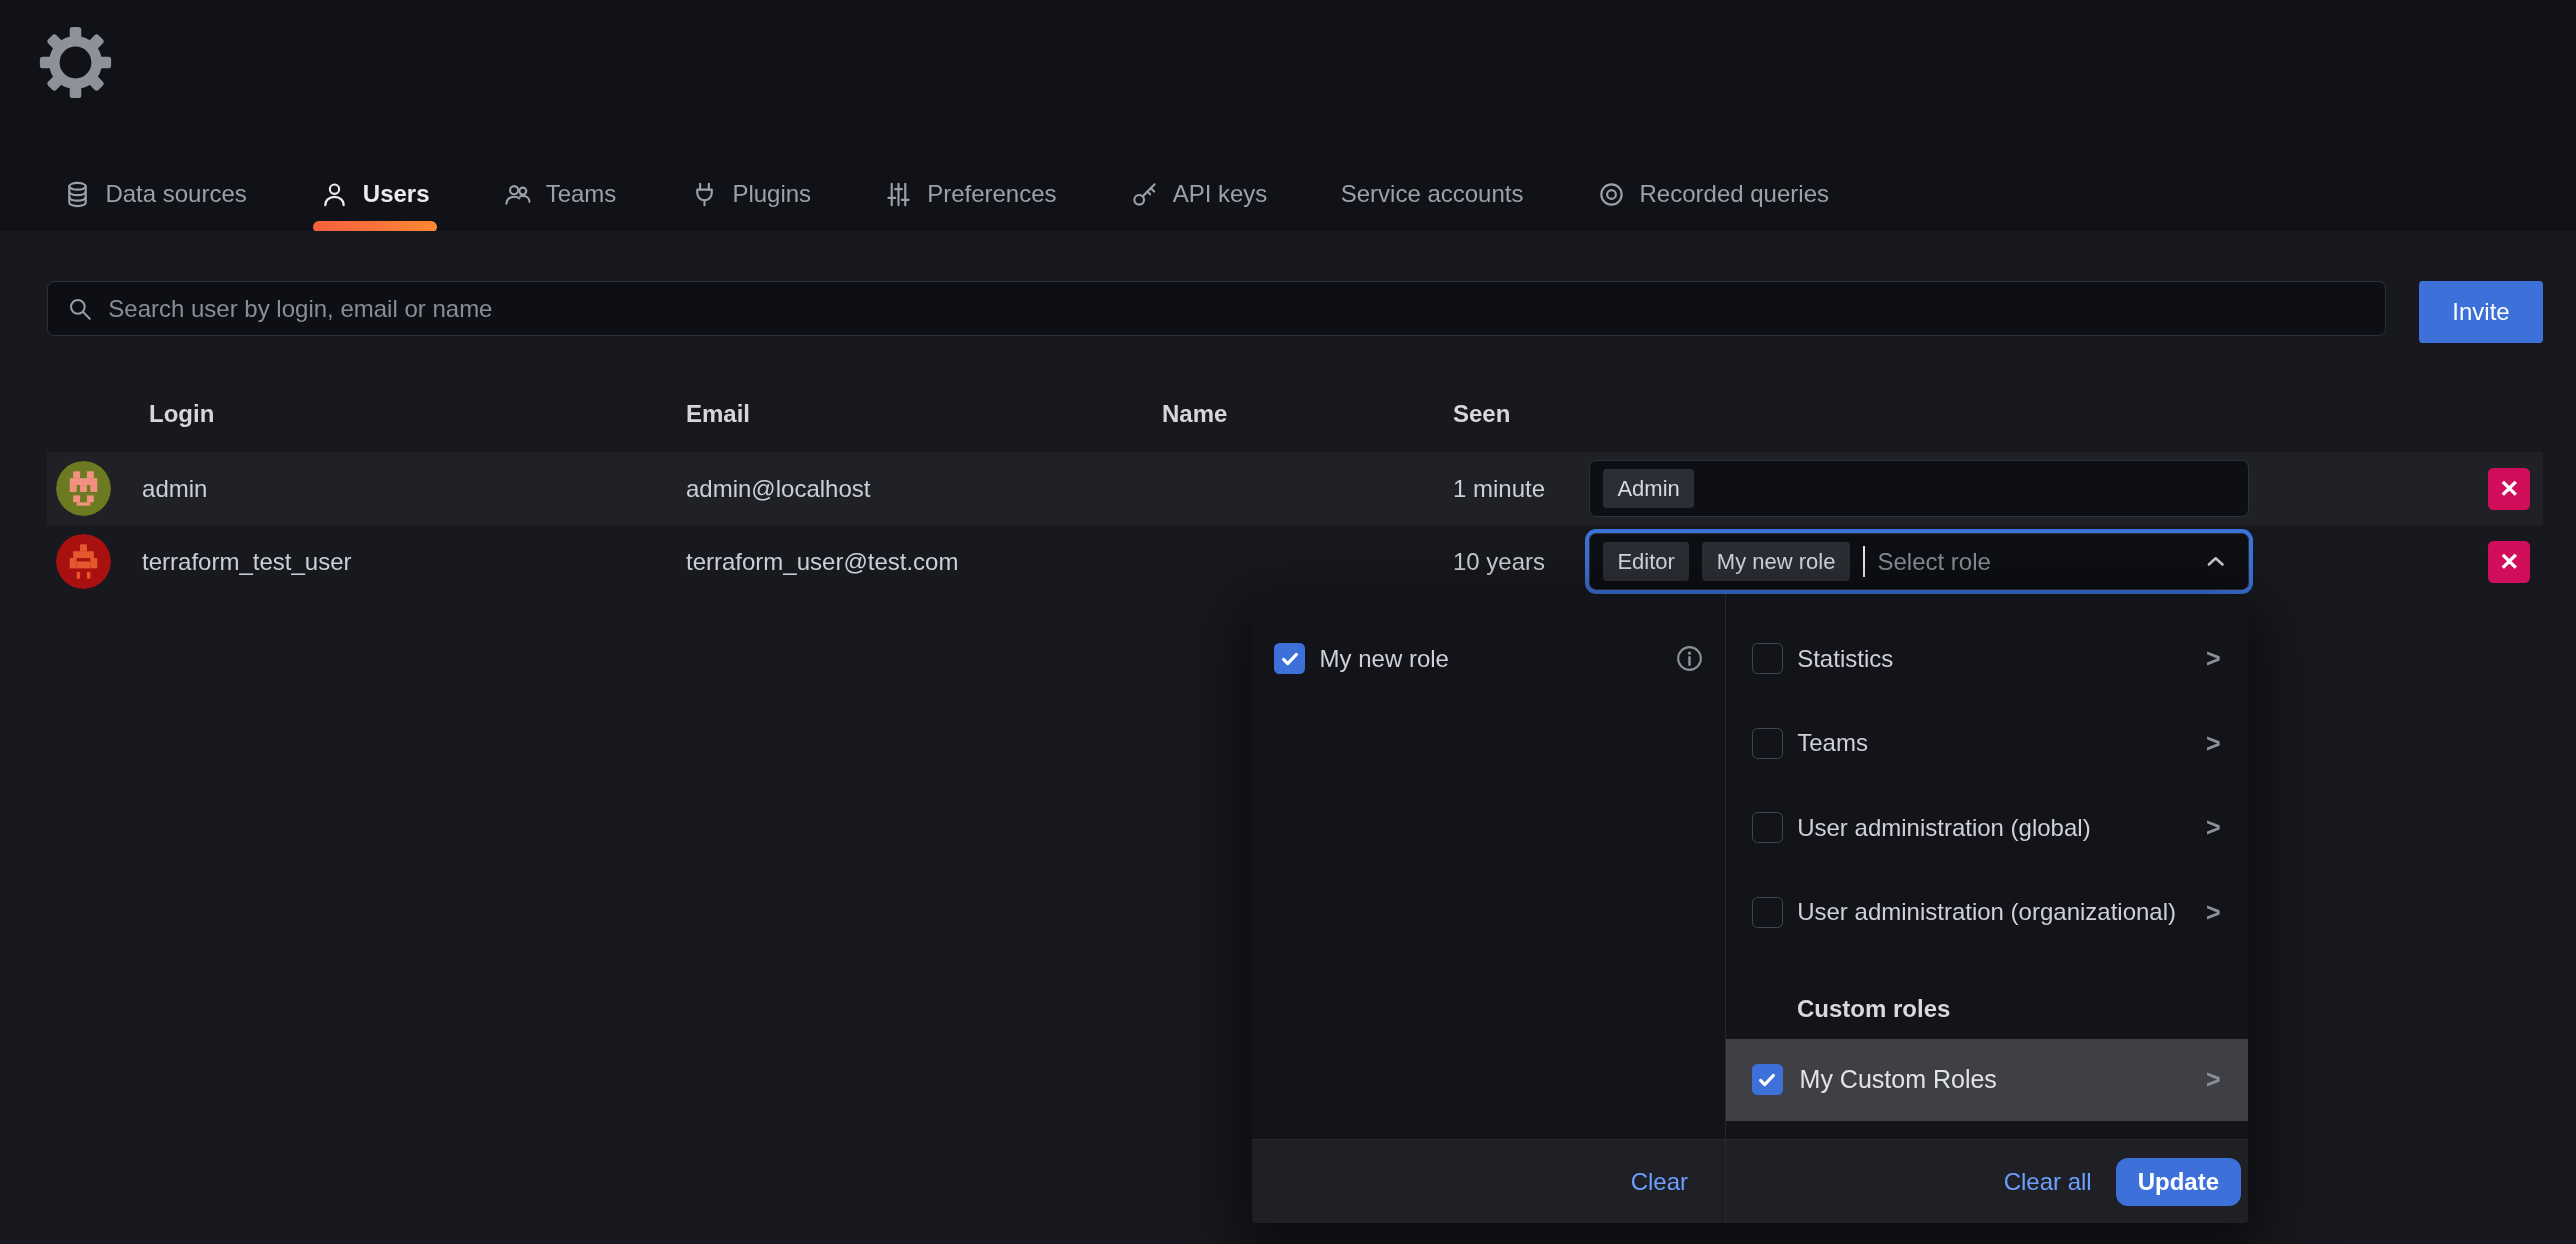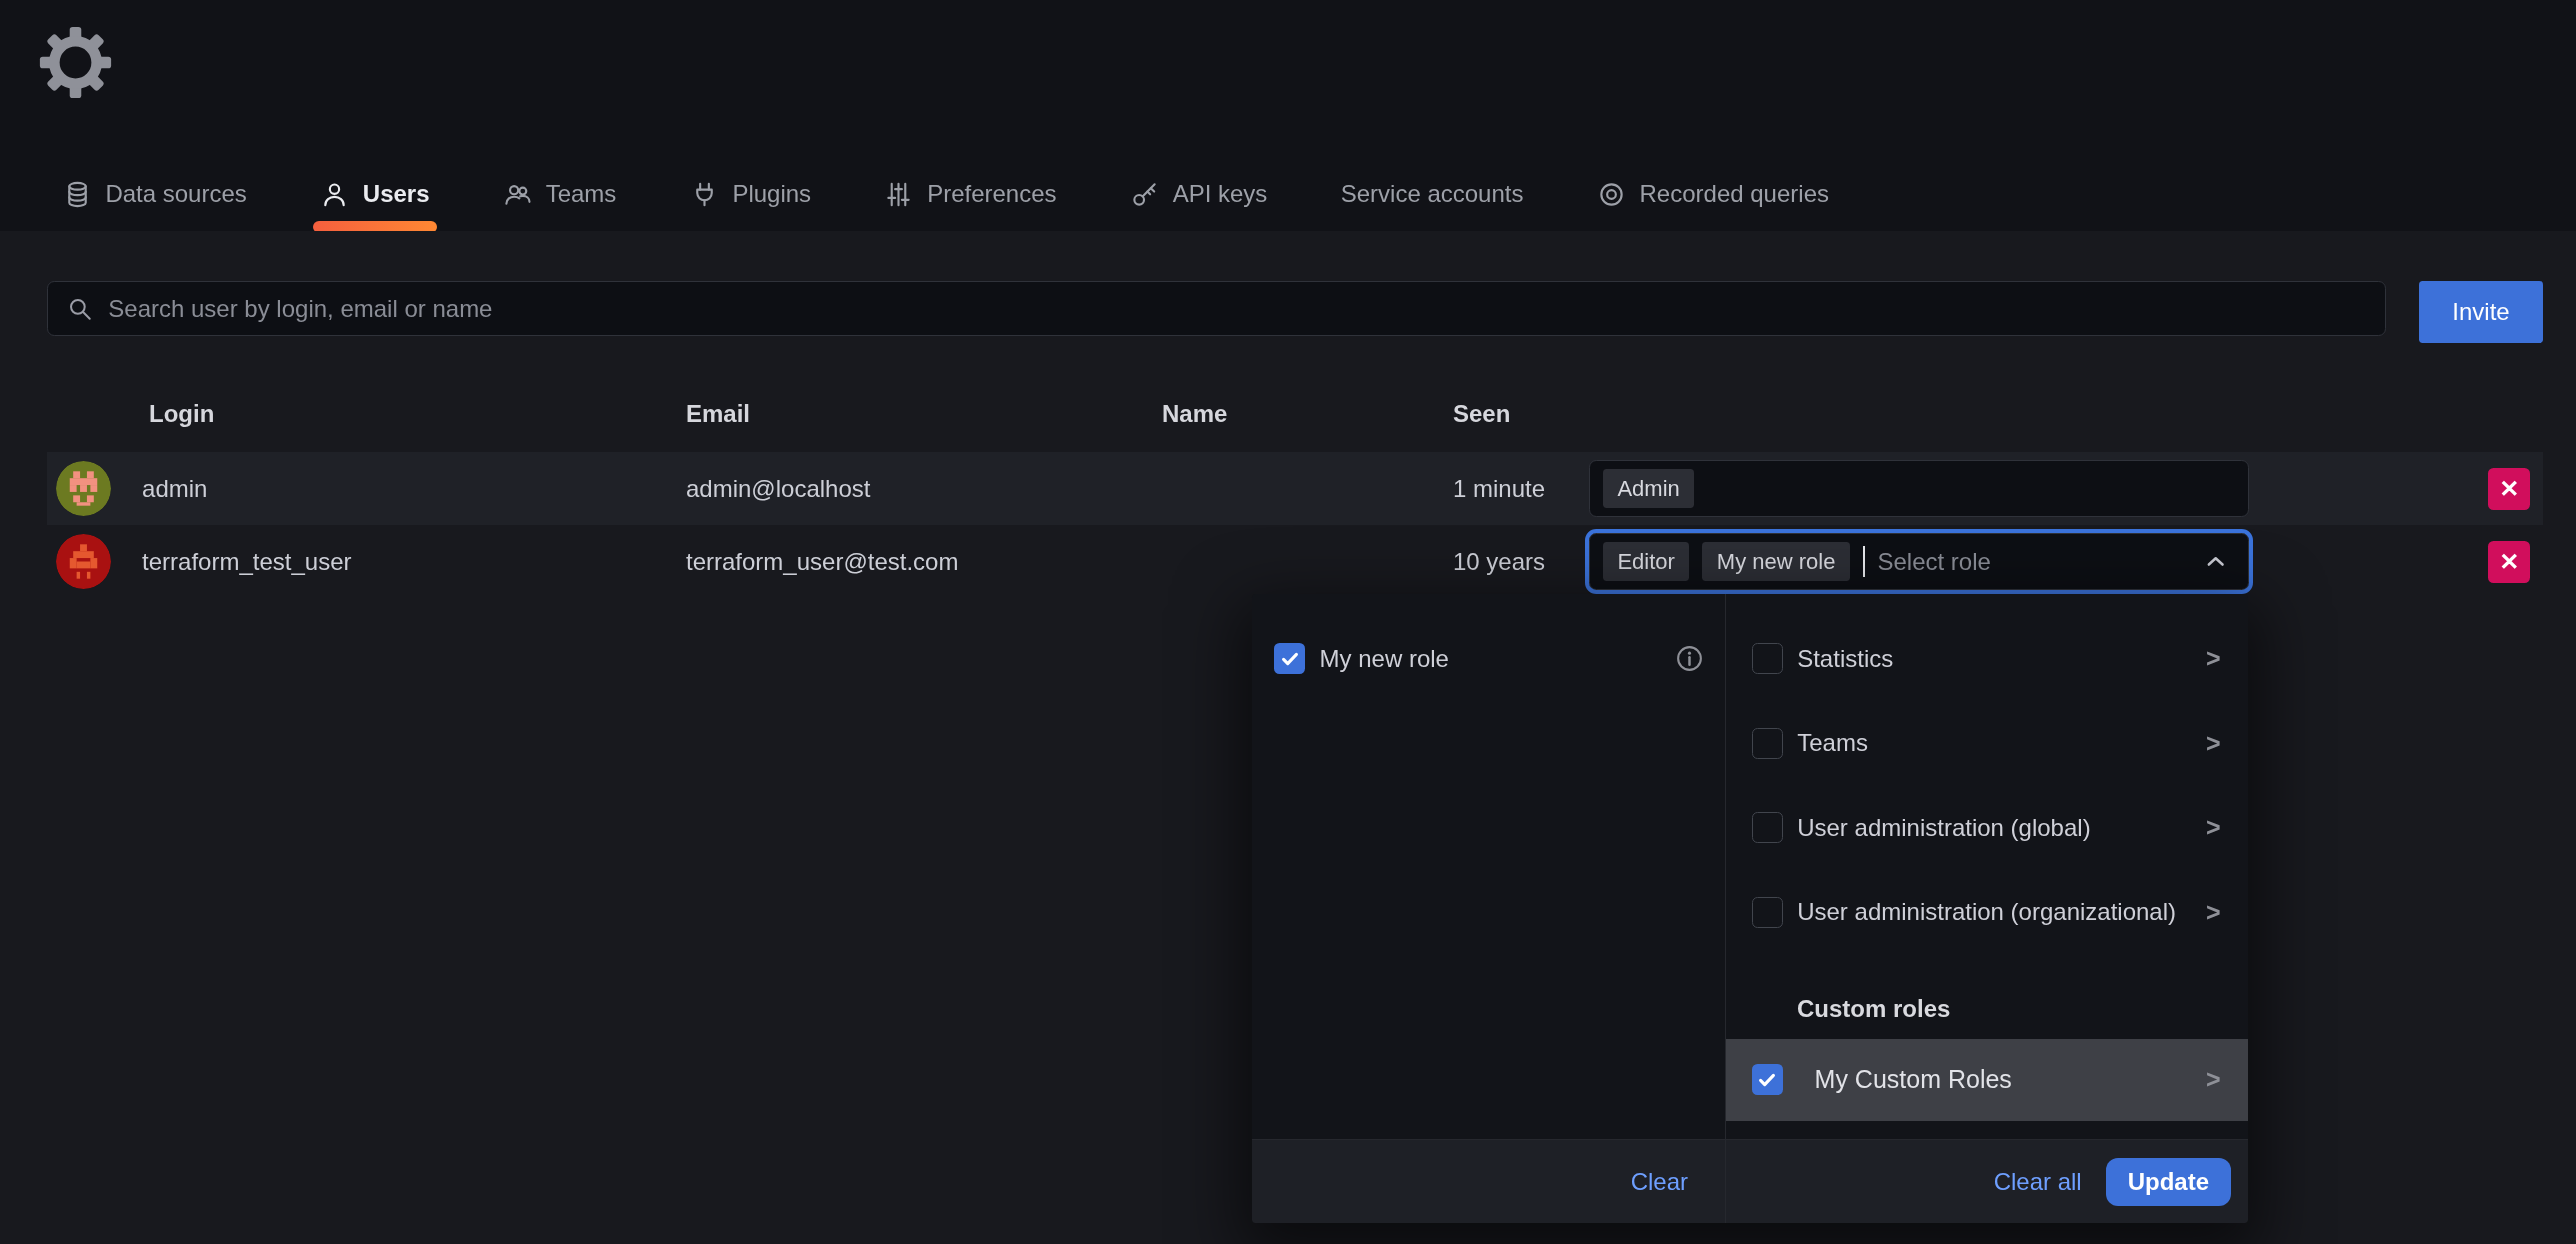--- a/index.html
+++ b/index.html
@@ -61,26 +61,26 @@
   .popup-right { flex:1; padding-top:35px; }
   .picker-row { height:59px; display:flex; align-items:center; padding:0 20px 0 22px; gap:14.6px; }
   .popup-right .picker-row { margin-bottom:25.6px; padding:0 27.4px 0 25.6px; }
   .picker-row .label { font-size:24px; color:#CFD0D8; }
   .checkbox { width:31px; height:31px; border-radius:5.5px; flex:0 0 auto; display:flex; align-items:center; justify-content:center; cursor:pointer; }
   .checkbox.unchecked { border:1.8px solid #41454D; background:transparent; }
   .checkbox.checked { background:#3D71D9; }
   .info-icon { margin-left:auto; width:31px; height:31px; color:#8E9097; }
   .chev { margin-left:auto; font-size:25px; font-weight:700; color:#8E9097; }
   .section-label { margin-top:49px; height:37px; display:flex; align-items:center; padding-left:71px; font-size:24px; font-weight:700; color:#D9DADF; }
-  .custom-role-row { margin-top:11px; height:82px; display:flex; align-items:center; padding:0 27.4px 0 25.6px; gap:32px; background:#3E4046; cursor:pointer; }
+  .custom-role-row { margin-top:11px; height:82px; display:flex; align-items:center; padding:0 27.4px 0 25.6px; gap:17px; background:#3E4046; cursor:pointer; }
   .custom-role-row .label { font-size:25px; color:#E2E3E8; }
 
   .popup-footer { position:absolute; left:0; right:0; bottom:0; height:84px; background:#1E2026; border-top:0.9px solid #26282E; display:flex; border-radius:0 0 3.7px 3.7px; }
   .footer-left { width:474px; border-right:0.9px solid #26282E; display:flex; align-items:center; justify-content:flex-end; padding-right:37px; }
-  .footer-right { flex:1; display:flex; align-items:center; justify-content:flex-end; gap:24px; padding-right:17px; }
+  .footer-right { flex:1; display:flex; align-items:center; justify-content:flex-end; gap:24px; padding-right:7px; }
   .link-btn { background:none; border:none; color:#6E9FFF; font-size:24px; font-weight:500; cursor:pointer; font-family:inherit; }
   .btn-update { height:48px; padding:0 22px; background:#3D71D9; border:none; border-radius:12px; color:#ffffff; font-size:24px; font-weight:700; cursor:pointer; font-family:inherit; }
 
   svg { display:block; }
 </style>
 </head>
 <body>
 
 <div class="screen">
 

